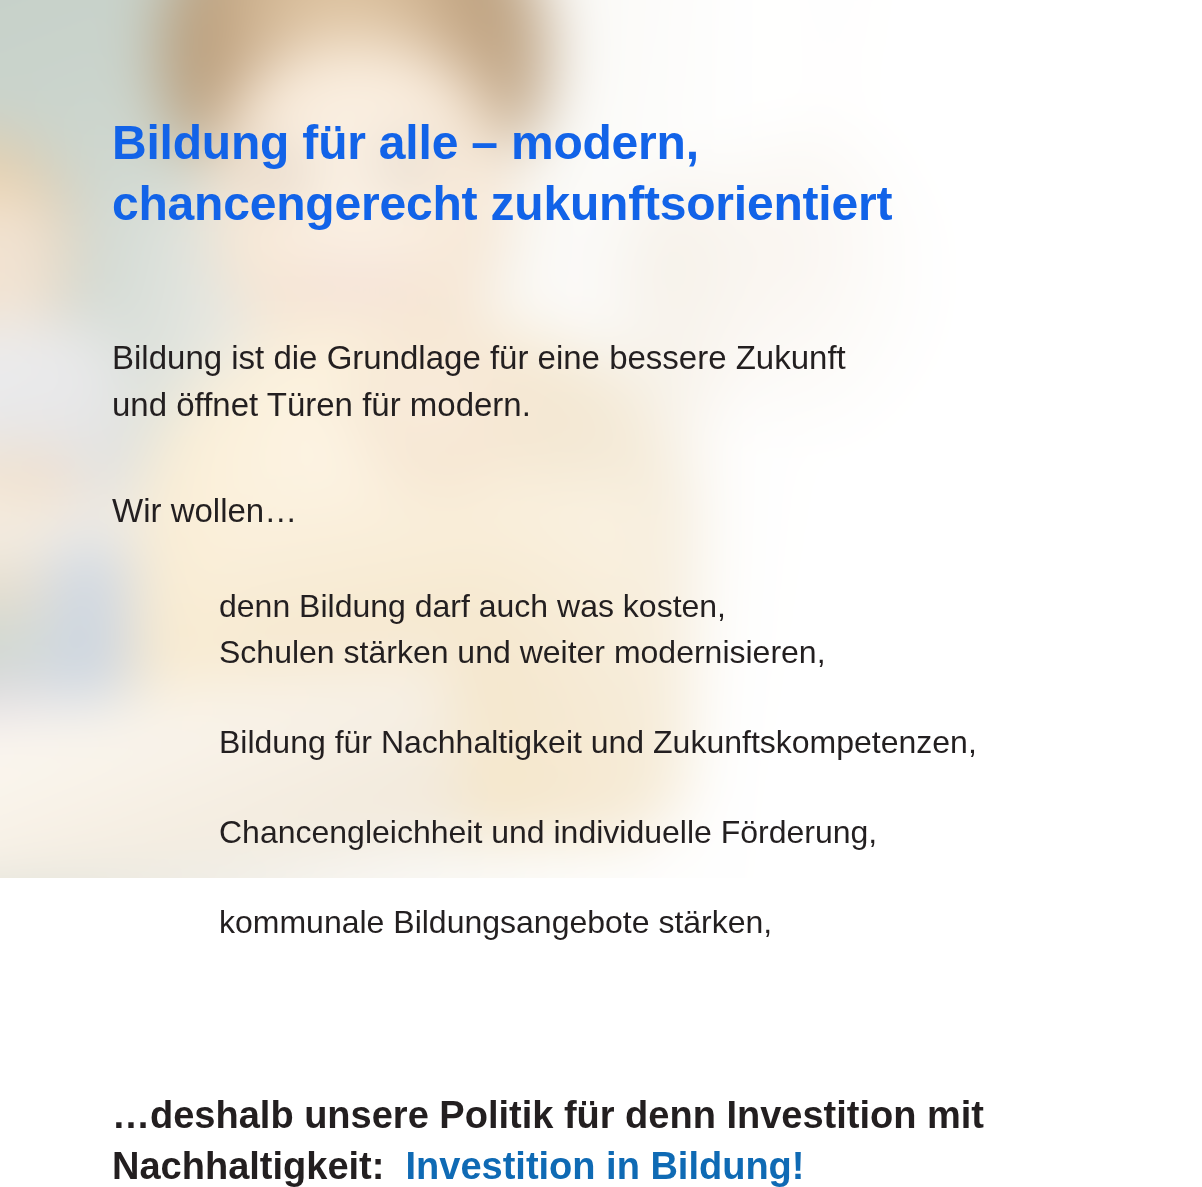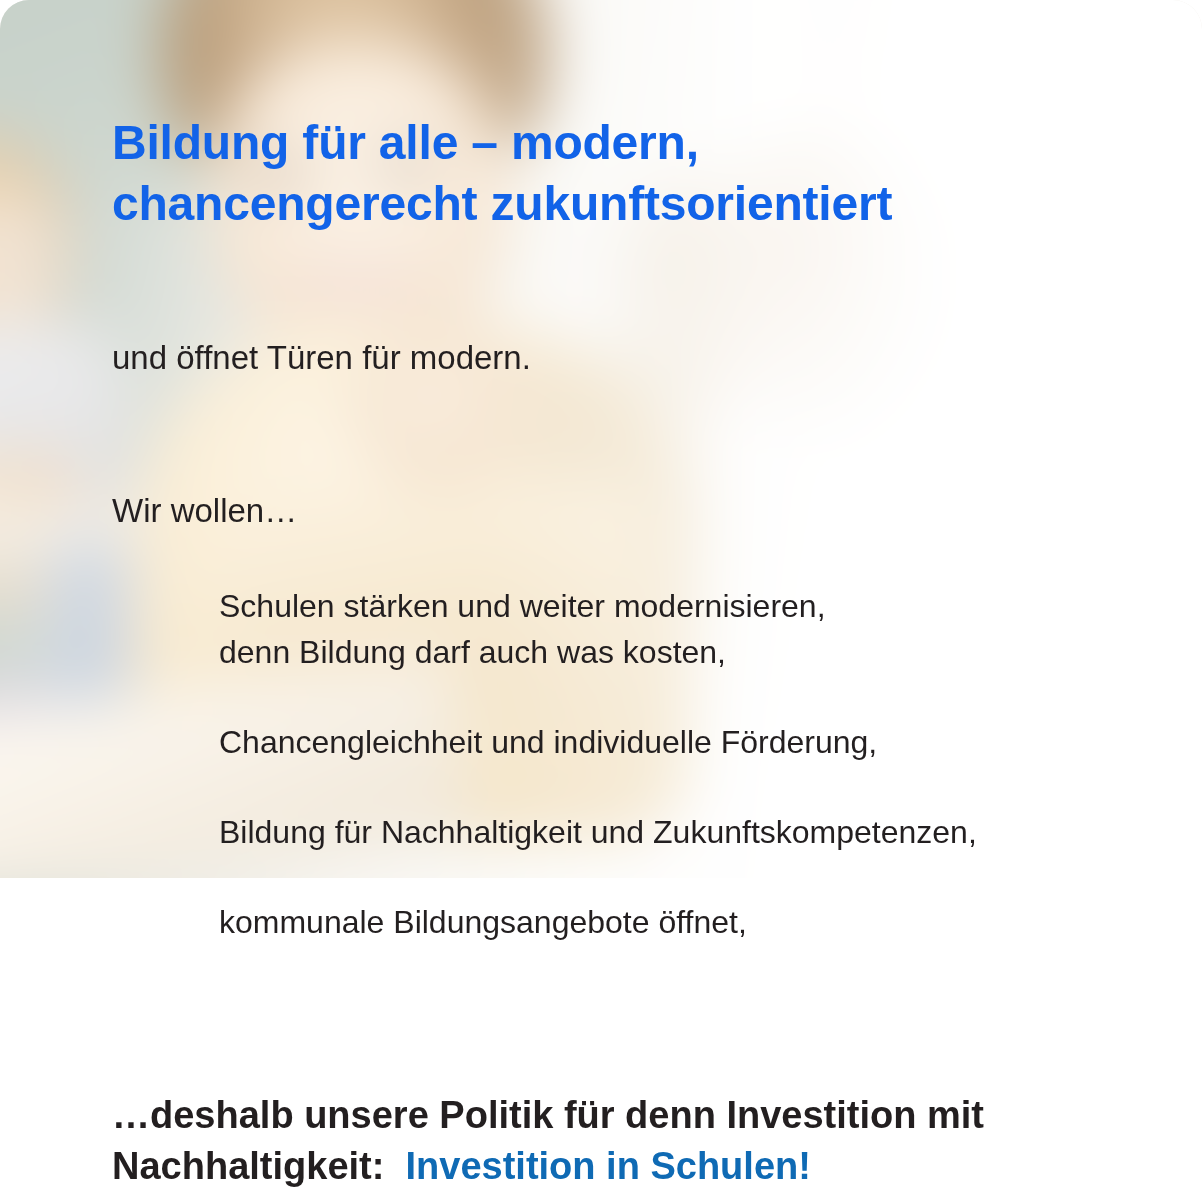--- a/index.html
+++ b/index.html
@@ -10,21 +10,20 @@
   body {
     font-family: "Liberation Sans", sans-serif;
   }
 
   #slide {
     position: relative;
     width: 1202px;
     height: 1187px;
     overflow: hidden;
     background: #ffffff;
-    border-radius: 29px;
   }
 
   
   #photo {
     position: absolute;
     left: 0;
     top: 0;
     width: 1202px;
     height: 878px;
     overflow: hidden;
@@ -467,40 +466,41 @@
   </div>
 
   <div id="content">
 
     <div class="headline">
       <span class="hl-line">Bildung für alle – modern,</span>
       <span class="hl-line">chancengerecht zukunftsorientiert</span>
     </div>
 
     <div class="intro">
+      <span class="ln">Bildung ist die Grundlage für eine bessere Zukunft</span>
       <span class="ln">und öffnet Türen für modern.</span>
     </div>
 
     <div class="wirwollen">Wir wollen…</div>
 
     <div class="bullets">
       <div class="item">
+        <span class="sub">denn Bildung darf auch was kosten,</span>
         <span class="sub">Schulen stärken und weiter modernisieren,</span>
-        <span class="sub">denn Bildung darf auch was kosten,</span>
+      </div>
+      <div class="item">
+        <span class="sub">Bildung für Nachhaltigkeit und Zukunftskompetenzen,</span>
       </div>
       <div class="item">
         <span class="sub">Chancengleichheit und individuelle Förderung,</span>
       </div>
       <div class="item">
-        <span class="sub">Bildung für Nachhaltigkeit und Zukunftskompetenzen,</span>
-      </div>
-      <div class="item">
-        <span class="sub">kommunale Bildungsangebote öffnet,</span>
+        <span class="sub">kommunale Bildungsangebote stärken,</span>
       </div>
     </div>
 
     <div class="closing">
       <span class="ln">…deshalb unsere Politik für denn Investition mit</span>
-      <span class="ln"><span>Nachhaltigkeit:</span>&nbsp;&nbsp;<span class="accent">Investition in Schulen!</span></span>
+      <span class="ln"><span>Nachhaltigkeit:</span>&nbsp;&nbsp;<span class="accent">Investition in Bildung!</span></span>
     </div>
 
   </div>
 </div>
 
 </body></html>

